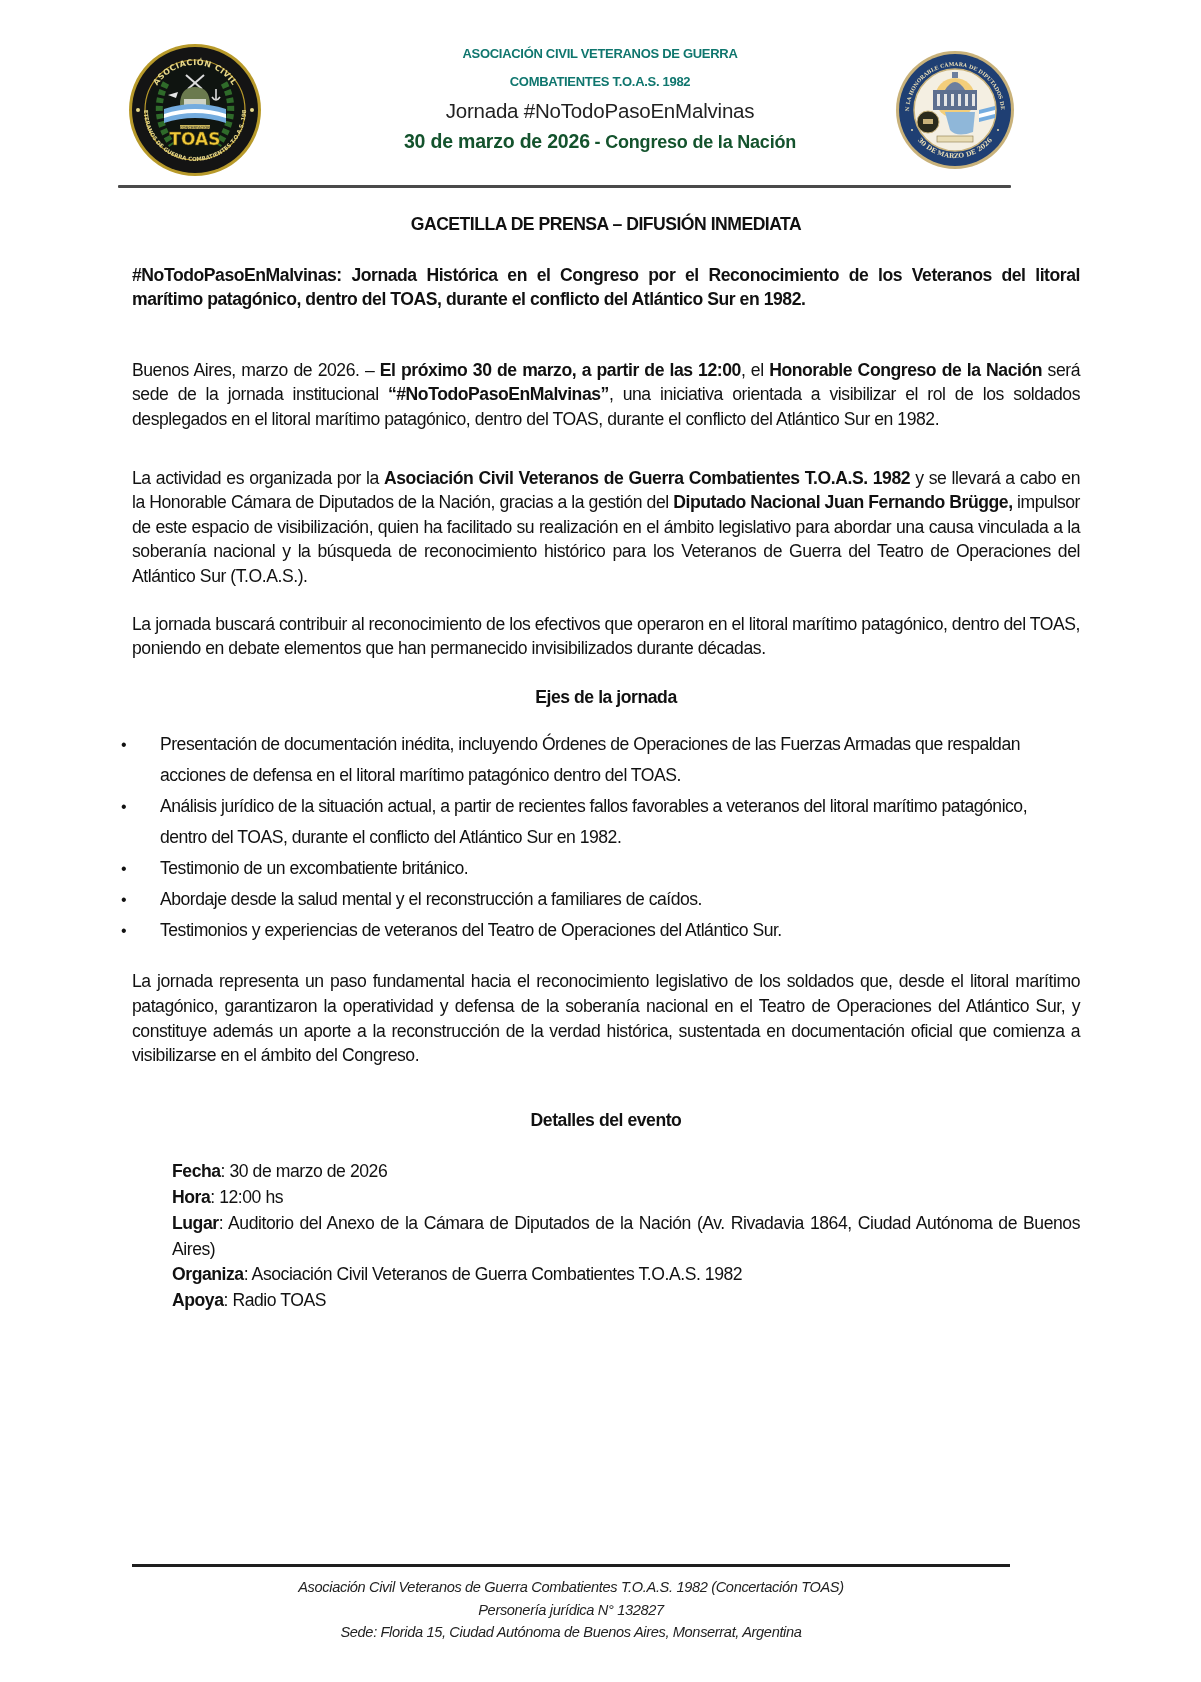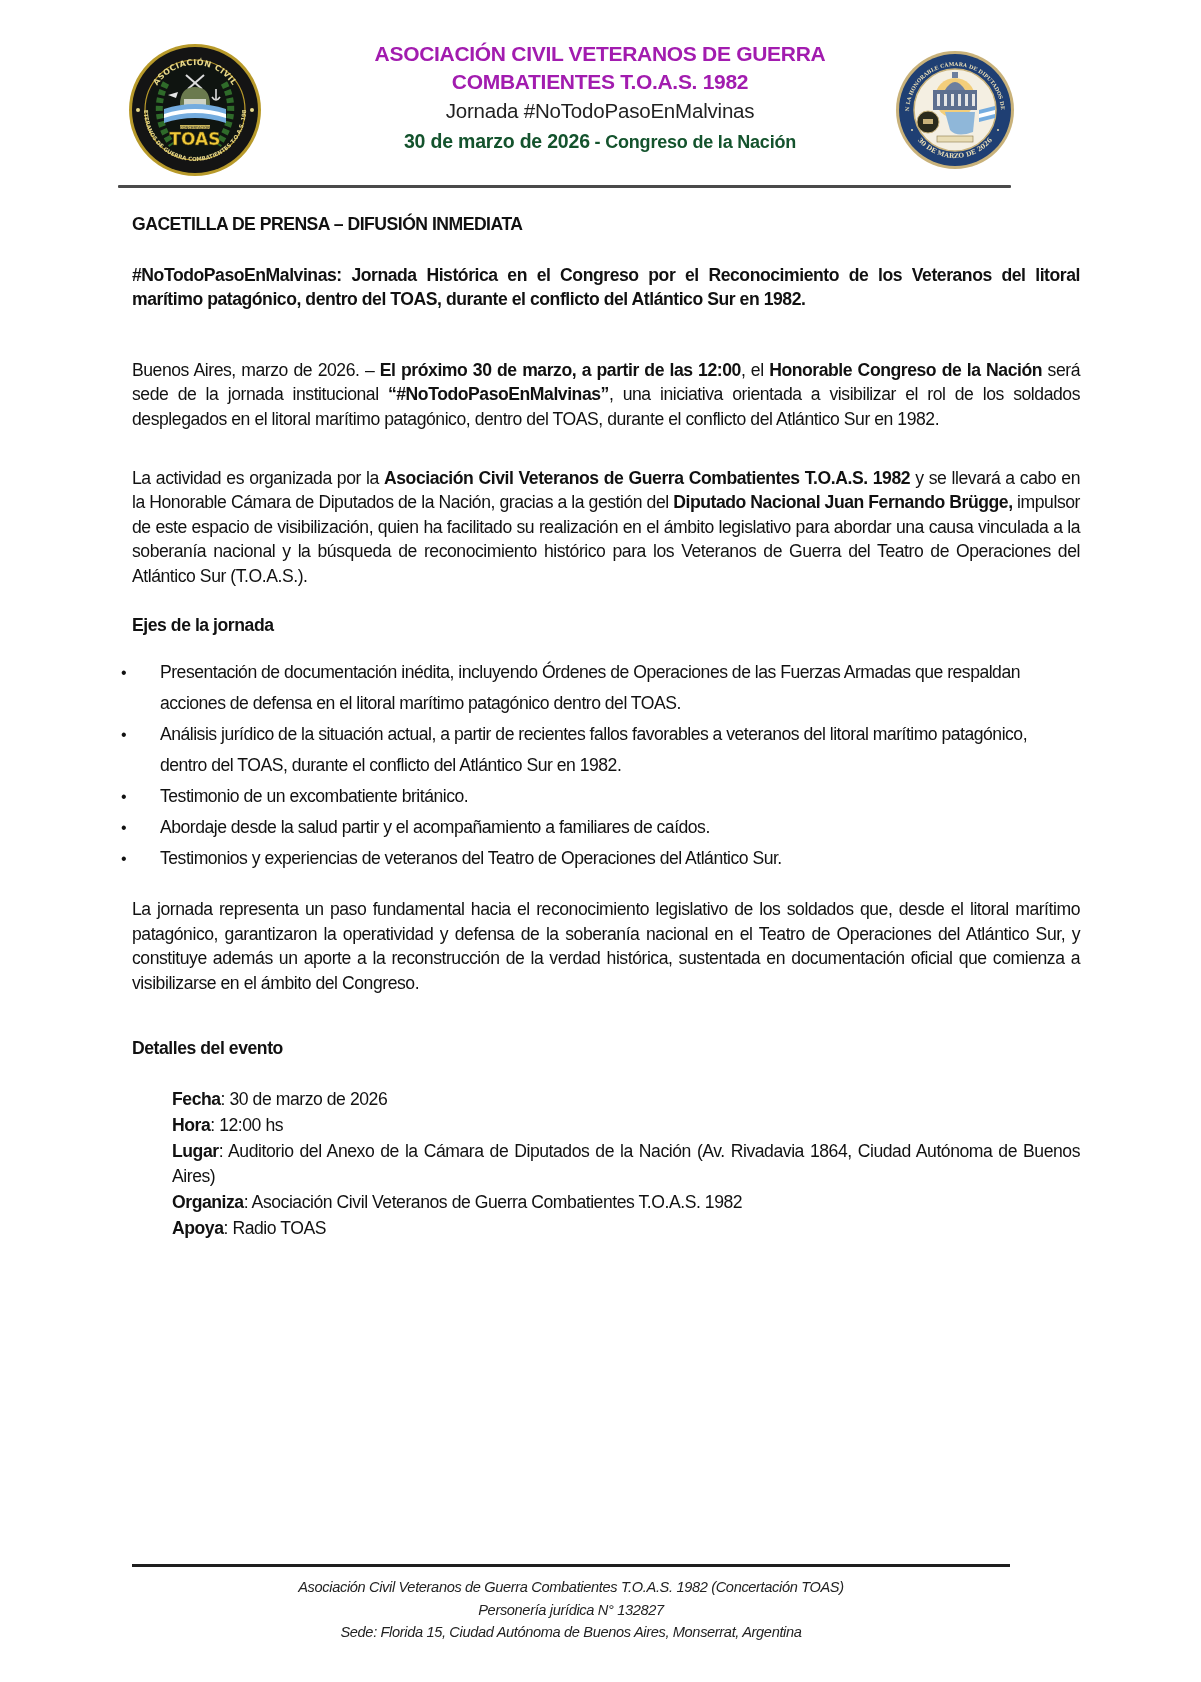--- a/index.html
+++ b/index.html
@@ -9,31 +9,31 @@
     color: #111111;
   }
   .page { position: absolute; left: 0; top: 0; width: 1201px; height: 1682px; }
 
   
   .logo { position: absolute; }
   .logo-left { left: 128px; top: 43px; width: 134px; height: 134px; }
   .logo-right { left: 895px; top: 50px; width: 120px; height: 120px; }
   .header-text { position: absolute; left: 300px; width: 600px; top: 40px; text-align: center; }
   .org-title {
-    color: #a21caf; font-weight: bold; font-size: 21px; line-height: 28px;
+    color: #0f766e; font-weight: bold; font-size: 13px; line-height: 28px;
     letter-spacing: -0.3px;
   }
   .header-sub { font-size: 20.5px; line-height: 30px; color: #222; letter-spacing: -0.2px; }
   .header-date { font-size: 19.5px; line-height: 30px; color: #14532d; letter-spacing: -0.2px; font-weight: bold; }
   .header-date .sep { font-size: 18px; }
   .rule-top { position: absolute; left: 118px; width: 893px; top: 185px; height: 3px; background: #4a4a4a; border-radius: 1px; }
 
   
   .content { position: absolute; left: 132px; width: 948px; top: 212px; }
-  .txt { font-size: 17.6px; line-height: 24.6px; letter-spacing: -0.45px; word-spacing: 0px; }
+  .txt { font-size: 17.6px; line-height: 24.6px; letter-spacing: -0.45px; word-spacing: 0px; text-align: center; }
   .just { text-align: justify; }
   .b { font-weight: bold; }
   .kicker { font-weight: bold; font-size: 17.6px; letter-spacing: -0.5px; }
   .headline { margin-top: 26px; font-weight: bold; }
   .p1 { margin-top: 46px; }
   .p2 { margin-top: 34px; }
   .p3 { margin-top: 23px; }
   .section-h { font-weight: bold; margin-top: 24px; }
   ul.ejes { list-style: none; margin: 20px 0 0 0; padding: 0; }
   ul.ejes li { position: relative; padding-left: 30px; left: -2px; font-size: 17.6px; line-height: 31px; letter-spacing: -0.5px; }
@@ -143,28 +143,29 @@
 
   <div class="content">
     <div class="txt kicker">GACETILLA DE PRENSA – DIFUSIÓN INMEDIATA</div>
 
     <div class="txt headline just">#NoTodoPasoEnMalvinas: Jornada Histórica en el Congreso por el Reconocimiento de los Veteranos del litoral marítimo patagónico, dentro del TOAS, durante el conflicto del Atlántico Sur en 1982.</div>
 
     <p class="txt just p1" style="margin-bottom:0"><span>Buenos Aires, marzo de 2026. – </span><span class="b">El próximo 30 de marzo, a partir de las 12:00</span><span>, el </span><span class="b">Honorable Congreso de la Nación</span><span> será sede de la jornada institucional </span><span class="b">“#NoTodoPasoEnMalvinas”</span><span>, una iniciativa orientada a visibilizar el rol de los soldados desplegados en el litoral marítimo patagónico, dentro del TOAS, durante el conflicto del Atlántico Sur en 1982.</span></p>
 
     <p class="txt just p2" style="margin-bottom:0"><span>La actividad es organizada por la </span><span class="b">Asociación Civil Veteranos de Guerra Combatientes T.O.A.S. 1982</span><span> y se llevará a cabo en la Honorable Cámara de Diputados de la Nación, gracias a la gestión del </span><span class="b">Diputado Nacional Juan Fernando Brügge,</span><span> impulsor de este espacio de visibilización, quien ha facilitado su realización en el ámbito legislativo para abordar una causa vinculada a la soberanía nacional y la búsqueda de reconocimiento histórico para los Veteranos de Guerra del Teatro de Operaciones del Atlántico Sur (T.O.A.S.).</span></p>
 
+    <p class="txt just p3" style="margin-bottom:0">La jornada buscará contribuir al reconocimiento de los efectivos que operaron en el litoral marítimo patagónico, dentro del TOAS,  poniendo en debate elementos que han permanecido invisibilizados durante décadas.</p>
 
     <div class="txt section-h">Ejes de la jornada</div>
 
     <ul class="ejes">
       <li><span class="bullet">•</span><span>Presentación de documentación inédita, incluyendo Órdenes de Operaciones de las Fuerzas Armadas que respaldan acciones de defensa en el litoral marítimo patagónico dentro del TOAS.</span></li>
       <li><span class="bullet">•</span><span>Análisis jurídico de la situación actual, a partir de recientes fallos favorables a veteranos del litoral marítimo patagónico, dentro del TOAS,  durante el conflicto del Atlántico Sur en 1982.</span></li>
       <li><span class="bullet">•</span><span>Testimonio de un excombatiente británico.</span></li>
-      <li><span class="bullet">•</span><span>Abordaje desde la salud partir y el acompañamiento a familiares de caídos.</span></li>
+      <li><span class="bullet">•</span><span>Abordaje desde la salud mental y el reconstrucción a familiares de caídos.</span></li>
       <li><span class="bullet">•</span><span>Testimonios y experiencias de veteranos del Teatro de Operaciones del Atlántico Sur.</span></li>
     </ul>
 
     <p class="txt just p4" style="margin-bottom:0">La jornada representa un paso fundamental hacia el reconocimiento legislativo de los soldados que, desde el litoral marítimo patagónico,  garantizaron la operatividad y defensa de la soberanía nacional en el Teatro de Operaciones del Atlántico Sur, y constituye además un aporte a la reconstrucción de la verdad histórica, sustentada en documentación oficial que comienza a visibilizarse en el ámbito del Congreso.</p>
 
     <div class="txt section-h2">Detalles del evento</div>
 
     <div class="details">
       <div class="row"><span class="b">Fecha</span><span>: 30 de marzo de 2026</span></div>
       <div class="row"><span class="b">Hora</span><span>: 12:00 hs</span></div>

